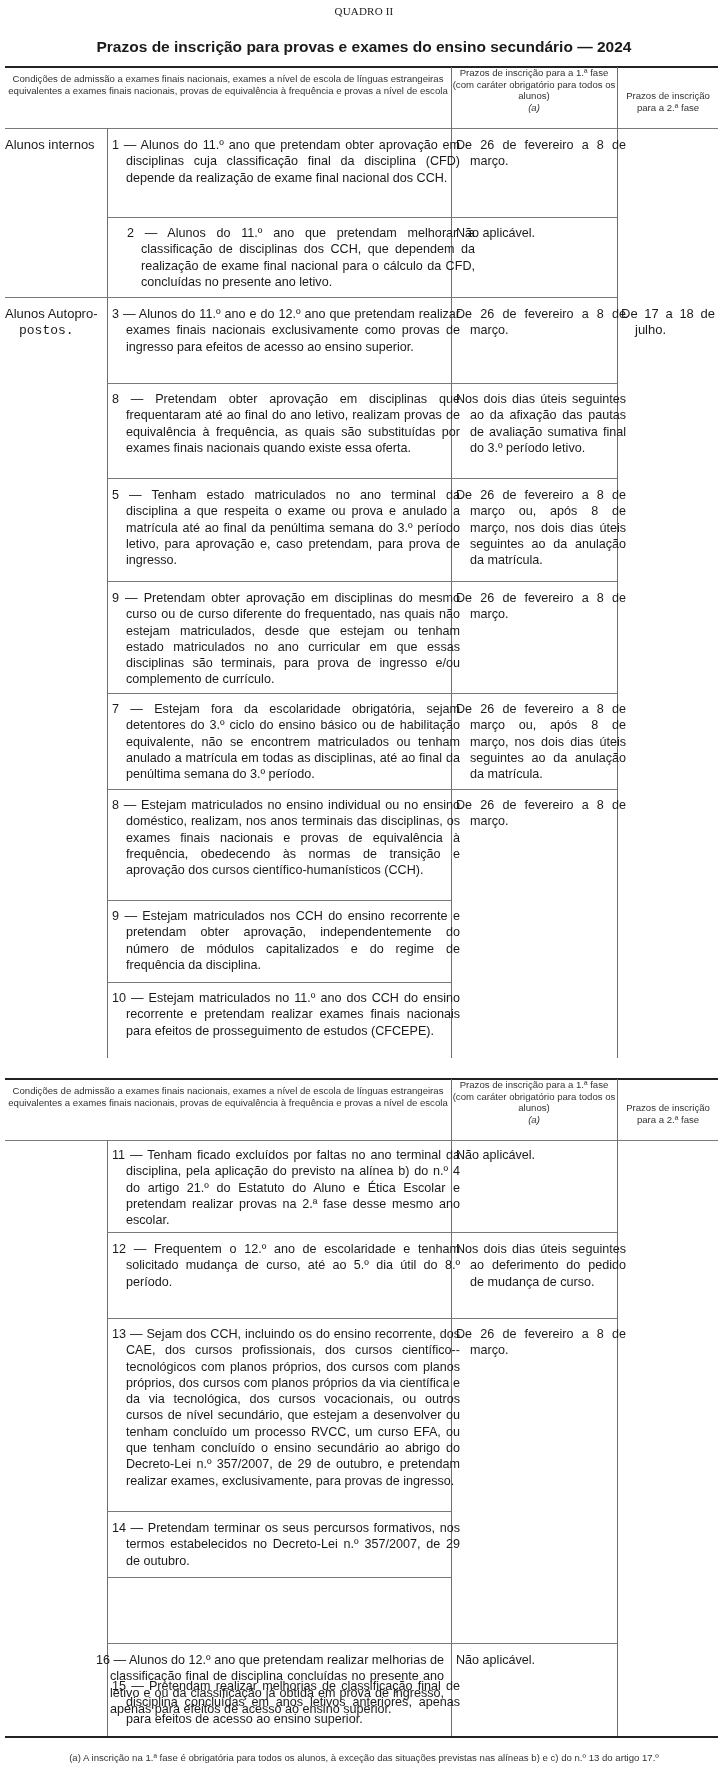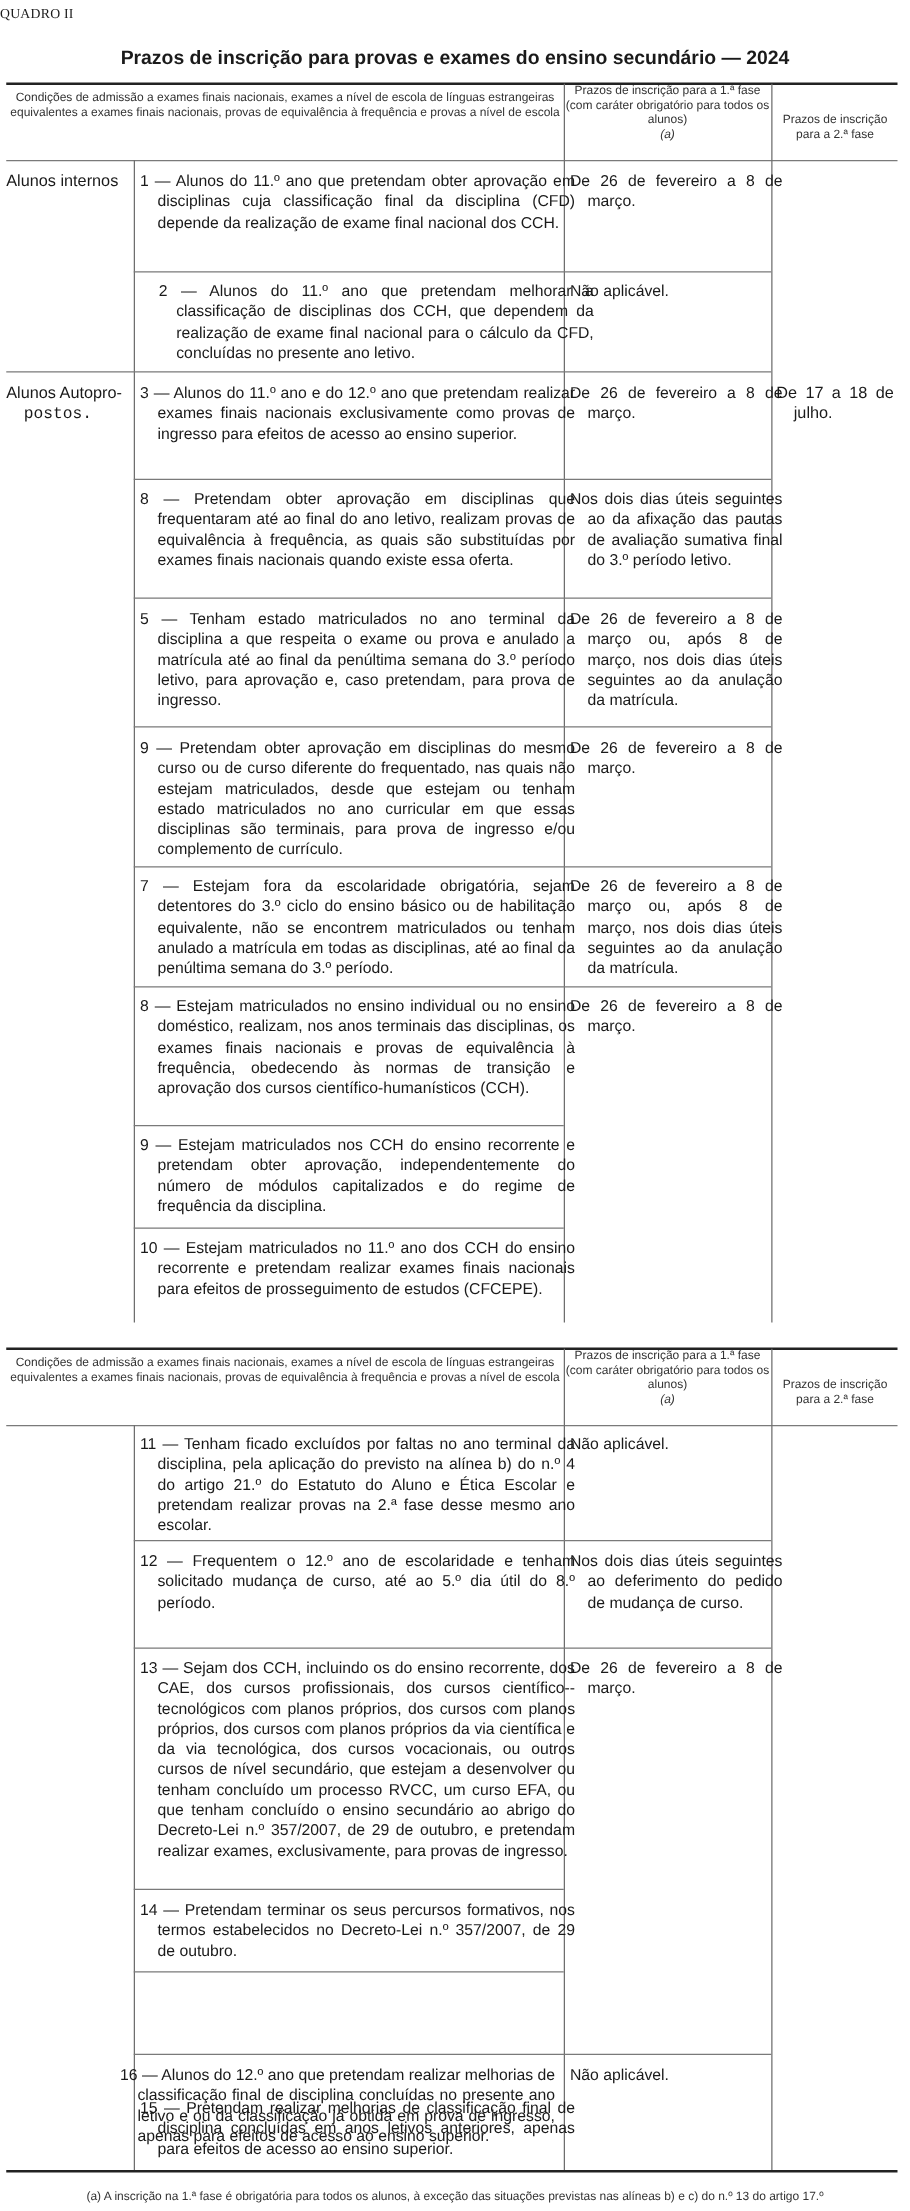--- a/index.html
+++ b/index.html
@@ -1,18 +1,18 @@
 <!DOCTYPE html>
 <html><head>
 <meta charset="utf-8">
 <style>
   html, body { margin:0; padding:0; background:#ffffff; }
   body { width:728px; height:1769px; position:relative; overflow:hidden; color:#1a1a1a; font-family:"Liberation Sans", sans-serif; }
   .abs { position:absolute; }
-  .quadro { top:5px; left:0; width:728px; font-family:"Liberation Serif", serif; font-size:11px; letter-spacing:0.2px; }
+  .quadro { top:5px; left:0; width:728px; text-align:center; font-family:"Liberation Serif", serif; font-size:11px; letter-spacing:0.2px; }
   .title { top:38px; left:0; width:728px; text-align:center; font-weight:bold; font-size:15.5px; }
   .hline { position:absolute; height:0; border-top:1px solid #7a7a7a; }
   .thick { border-top:2.5px solid #222; }
   .vline { position:absolute; width:0; border-left:1.3px solid #6e6e6e; }
   .hdr { position:absolute; font-size:9.6px; line-height:11.5px; text-align:center; color:#333; }
   .cell { position:absolute; font-size:12.6px; line-height:16.3px; text-align:justify; }
   .cond { padding-left:14px; text-indent:-14px; }
   .date { padding-left:14px; text-indent:-14px; }
   .group { position:absolute; font-size:13px; line-height:16.3px; }
   .foot { position:absolute; top:1752px; left:0; width:728px; text-align:center; font-size:9.6px; color:#333; white-space:nowrap; }

